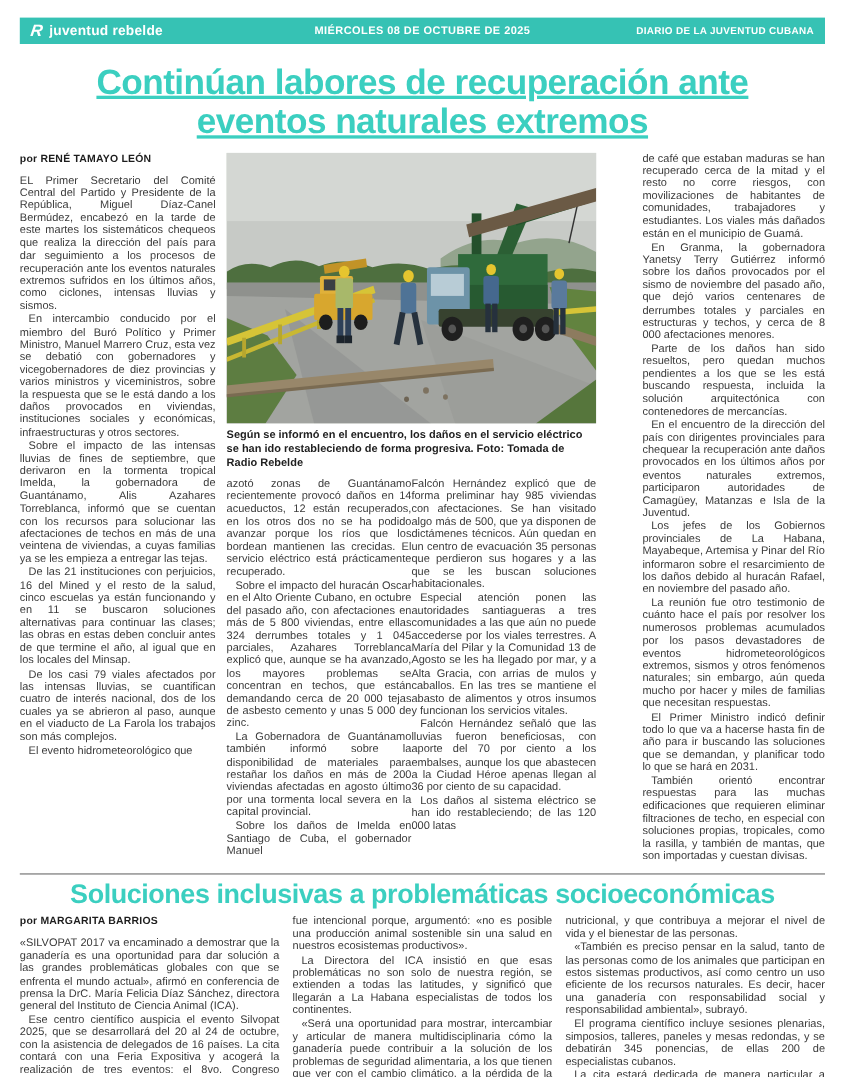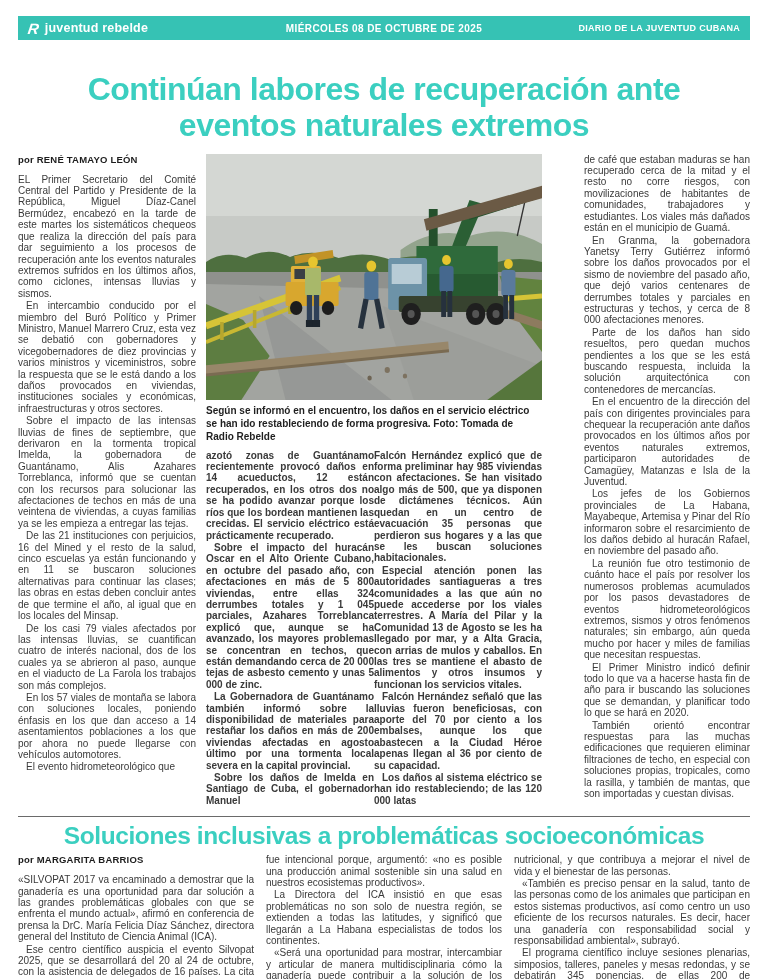--- a/index.html
+++ b/index.html
@@ -8,31 +8,31 @@
 
   
   .masthead{display:flex;align-items:center;background:#36c2b4;height:24px;padding:0 10px;color:#fff;}
   .mast-left{flex:1;display:flex;align-items:center;gap:6px;min-width:0;}
   .logo-glyph{font-weight:bold;font-style:italic;font-size:15px;line-height:1;transform:skewX(-8deg);}
   .logo-text{font-weight:bold;font-size:12.5px;letter-spacing:.2px;}
   .mast-date{flex:1;text-align:center;font-size:10px;letter-spacing:.4px;font-weight:bold;white-space:nowrap;}
   .mast-tagline{flex:1;text-align:right;font-size:9px;letter-spacing:.3px;font-weight:bold;white-space:nowrap;}
 
   
-  .headline1{margin:32px auto 10px auto;text-align:center;color:#3bcfc0;font-size:32px;line-height:1.12;font-weight:bold;letter-spacing:-.5px;width:88%;}
+  .headline1{margin:17px auto 10px auto;text-align:center;color:#3bcfc0;font-size:32px;line-height:1.12;font-weight:bold;letter-spacing:-.5px;width:88%;text-decoration:underline;}
   .headline2{margin:6px auto 0 auto;text-align:center;color:#3bcfc0;font-size:24.5px;line-height:1.1;font-weight:bold;letter-spacing:-.4px;}
 
   .byline{font-weight:bold;font-size:9.5px;color:#1d1d1d;margin:0 0 9px 0;letter-spacing:.2px;}
 
   
   .art1{display:flex;gap:10px;align-items:flex-start;}
   .a1c1{width:178px;flex:0 0 178px;}
   .a1mid{flex:1 1 auto;min-width:0;}
   .a1c4{width:166px;flex:0 0 166px;margin-left:32px;}
-  .midcols{display:flex;margin-top:7px;font-weight:bold;}
+  .midcols{display:flex;margin-top:7px;}
   .midcols > div{flex:1 1 0;min-width:0;}
 
   
   .paras p{margin:0;font-size:10px;line-height:11.4px;text-align:justify;color:#3a3a3a;hyphens:auto;-webkit-hyphens:auto;}
   .paras p + p{text-indent:8px;margin-top:1px;}
 
   
   .photo{margin:0;width:100%;height:246px;background:#c7cac6;overflow:hidden;}
   .photo svg{display:block;width:100%;height:100%;}
   .caption{font-size:10px;font-weight:bold;line-height:13px;color:#1f1f1f;margin-top:4px;text-align:left;}
@@ -62,21 +62,20 @@
   <section class="art1">
 
     <div class="a1c1">
       <div class="byline">por RENÉ TAMAYO LEÓN</div>
       <div class="paras">
           <p>EL Primer Secretario del Comité Central del Partido y Presidente de la República, Miguel Díaz-Canel Bermúdez, encabezó en la tarde de este martes los sistemáticos chequeos que realiza la dirección del país para dar seguimiento a los procesos de recuperación ante los eventos naturales extremos sufridos en los últimos años, como ciclones, intensas lluvias y sismos.</p>
           <p>En intercambio conducido por el miembro del Buró Político y Primer Ministro, Manuel Marrero Cruz, esta vez se debatió con gobernadores y vicegobernadores de diez provincias y varios ministros y viceministros, sobre la respuesta que se le está dando a los daños provocados en viviendas, instituciones sociales y económicas, infraestructuras y otros sectores.</p>
           <p>Sobre el impacto de las intensas lluvias de fines de septiembre, que derivaron en la tormenta tropical Imelda, la gobernadora de Guantánamo, Alis Azahares Torreblanca, informó que se cuentan con los recursos para solucionar las afectaciones de techos en más de una veintena de viviendas, a cuyas familias ya se les empieza a entregar las tejas.</p>
           <p>De las 21 instituciones con perjuicios, 16 del Mined y el resto de la salud, cinco escuelas ya están funcionando y en 11 se buscaron soluciones alternativas para continuar las clases; las obras en estas deben concluir antes de que termine el año, al igual que en los locales del Minsap.</p>
           <p>De los casi 79 viales afectados por las intensas lluvias, se cuantifican cuatro de interés nacional, dos de los cuales ya se abrieron al paso, aunque en el viaducto de La Farola los trabajos son más complejos.</p>
-          <p>En los 57 viales de montaña se labora con soluciones locales, poniendo énfasis en los que dan acceso a 14 asentamientos poblaciones a los que por ahora no puede llegarse con vehículos automotores.</p>
           <p>El evento hidrometeorológico que</p>
         </div>
     </div>
 
     <div class="a1mid">
       <figure class="photo">
         <svg viewBox="0 0 380 246" preserveAspectRatio="none">
 
           <rect x="0" y="0" width="380" height="246" fill="#c7cac6"></rect>
           <rect x="0" y="0" width="380" height="62" fill="#d4d7d3"></rect>
@@ -189,21 +188,21 @@
     </div>
 
     <div class="a1c4">
       <div class="paras">
           <p>de café que estaban maduras se han recuperado cerca de la mitad y el resto no corre riesgos, con movilizaciones de habitantes de comunidades, trabajadores y estudiantes. Los viales más dañados están en el municipio de Guamá.</p>
           <p>En Granma, la gobernadora Yanetsy Terry Gutiérrez informó sobre los daños provocados por el sismo de noviembre del pasado año, que dejó varios centenares de derrumbes totales y parciales en estructuras y techos, y cerca de 8 000 afectaciones menores.</p>
           <p>Parte de los daños han sido resueltos, pero quedan muchos pendientes a los que se les está buscando respuesta, incluida la solución arquitectónica con contenedores de mercancías.</p>
           <p>En el encuentro de la dirección del país con dirigentes provinciales para chequear la recuperación ante daños provocados en los últimos años por eventos naturales extremos, participaron autoridades de Camagüey, Matanzas e Isla de la Juventud.</p>
           <p>Los jefes de los Gobiernos provinciales de La Habana, Mayabeque, Artemisa y Pinar del Río informaron sobre el resarcimiento de los daños debido al huracán Rafael, en noviembre del pasado año.</p>
           <p>La reunión fue otro testimonio de cuánto hace el país por resolver los numerosos problemas acumulados por los pasos devastadores de eventos hidrometeorológicos extremos, sismos y otros fenómenos naturales; sin embargo, aún queda mucho por hacer y miles de familias que necesitan respuestas.</p>
-          <p>El Primer Ministro indicó definir todo lo que va a hacerse hasta fin de año para ir buscando las soluciones que se demandan, y planificar todo lo que se hará en 2020.</p>
+          <p>El Primer Ministro indicó definir todo lo que va a hacerse hasta fin de año para ir buscando las soluciones que se demandan, y planificar todo lo que se hará en 2031.</p>
           <p>También orientó encontrar respuestas para las muchas edificaciones que requieren eliminar filtraciones de techo, en especial con soluciones propias, tropicales, como la rasilla, y también de mantas, que son importadas y cuestan divisas.</p>
         </div>
     </div>
 
   </section>
 
   <hr class="divider">
 
   <h2 class="headline2">Soluciones inclusivas a problemáticas socioeconómicas</h2>
 

